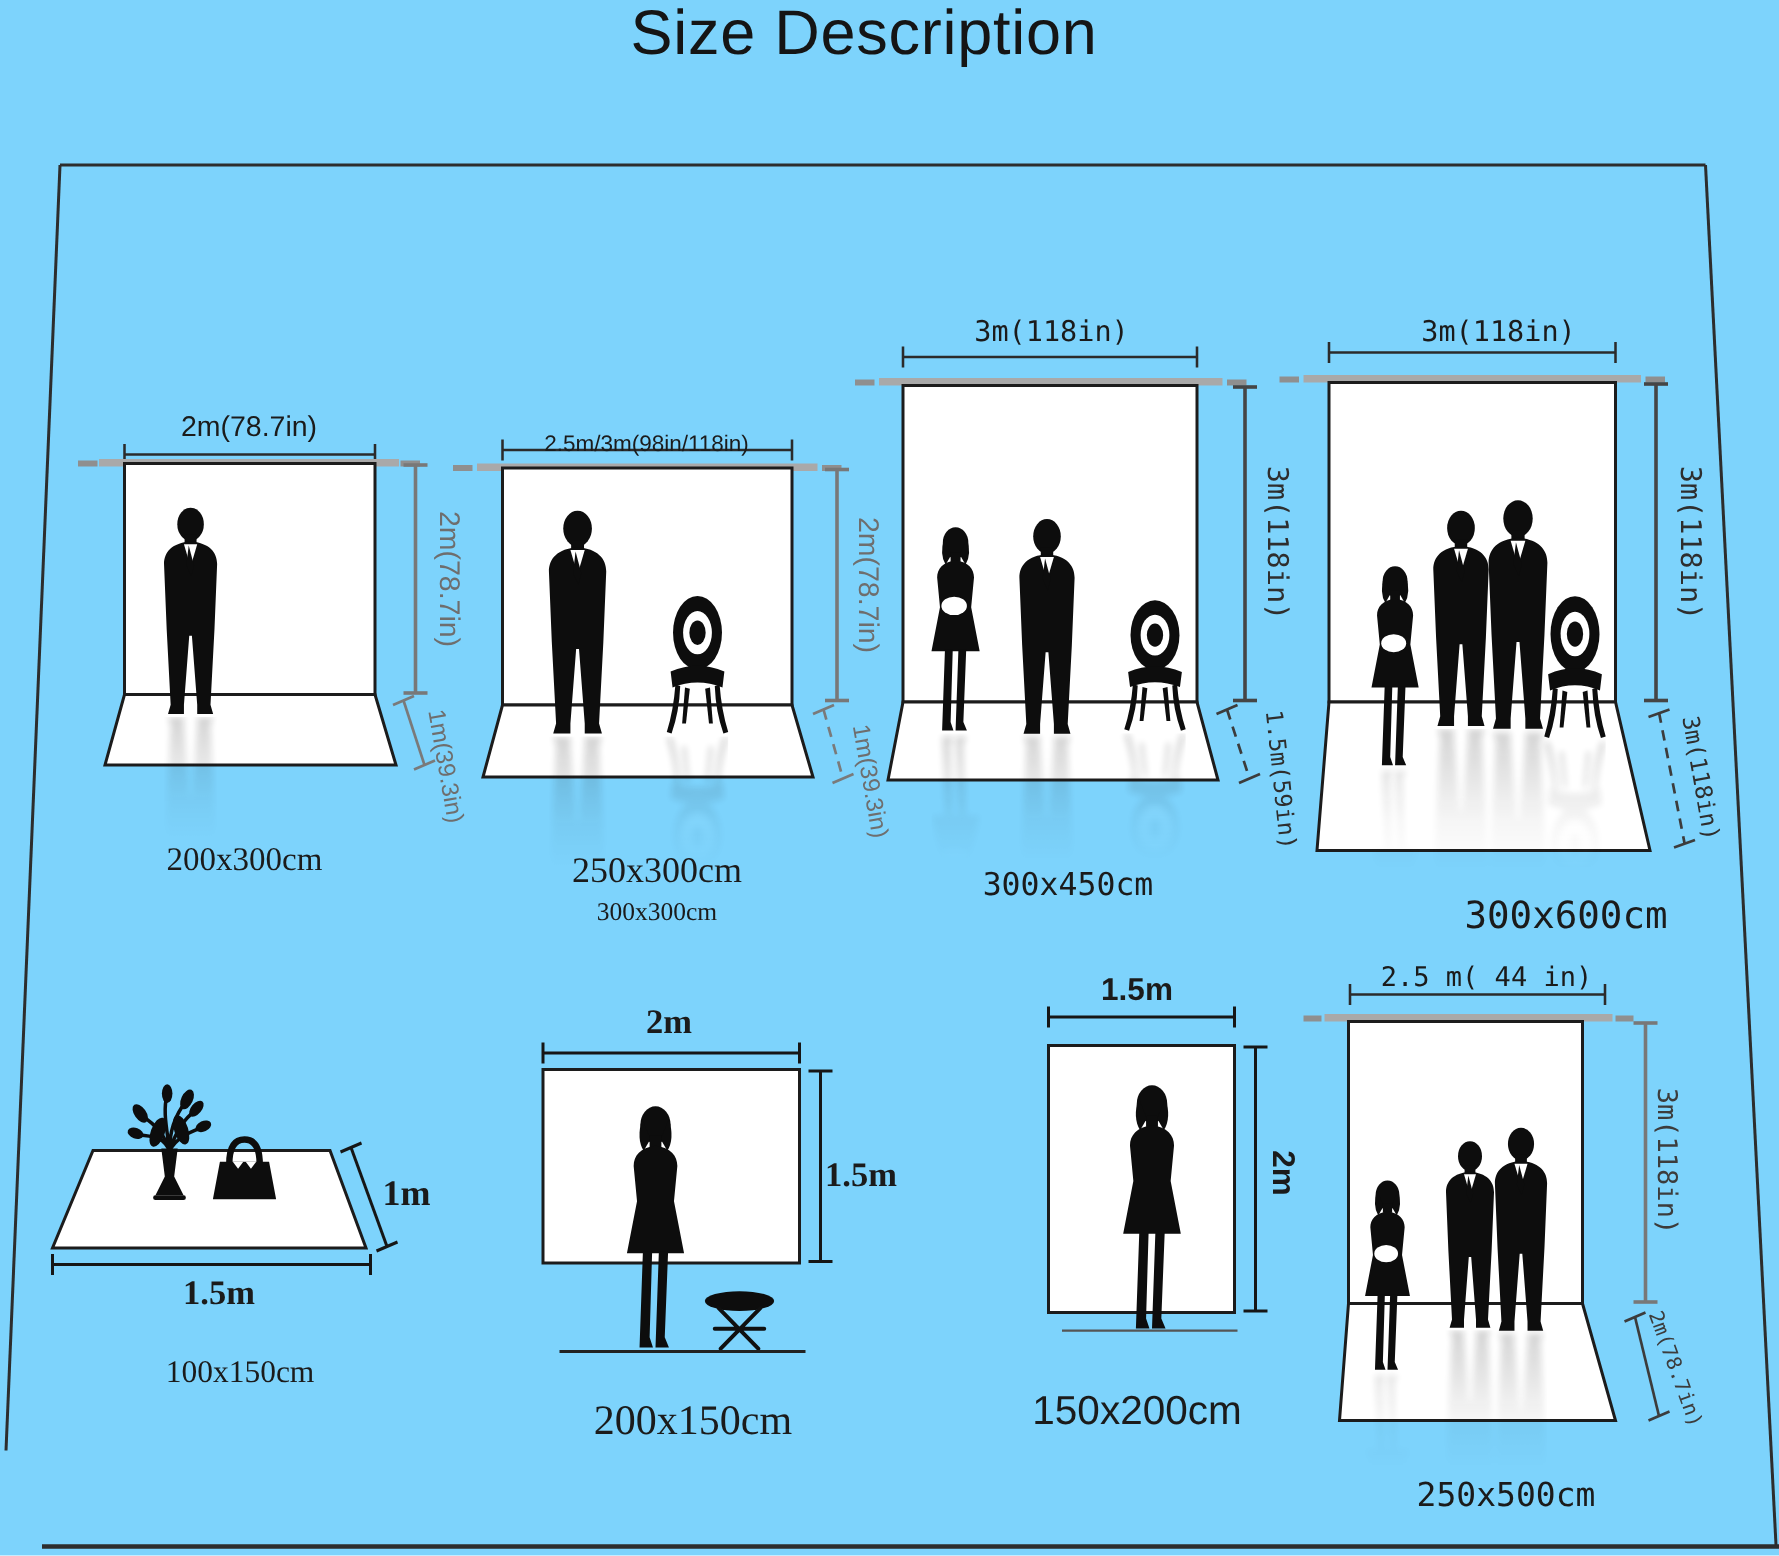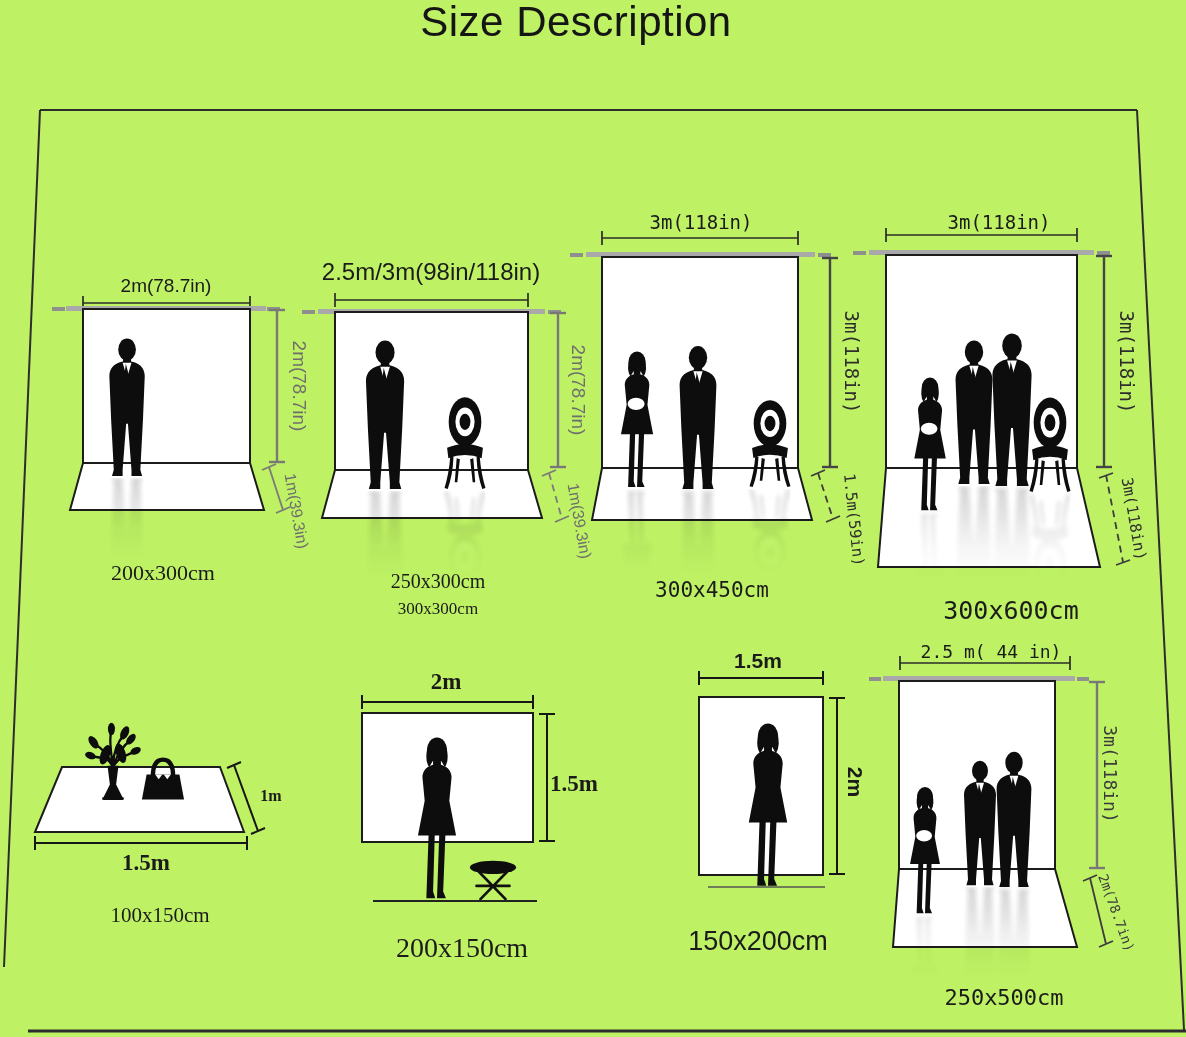--- a/index.html
+++ b/index.html
@@ -1,16 +1,16 @@
 <!DOCTYPE html>
 <html><head>
 <meta charset="utf-8">
 <style>
   html,body{margin:0;padding:0;background:#fff;}
-  .canvas{position:relative;width:1186px;height:1037px;background:#bef264;overflow:hidden;
+  .canvas{position:relative;width:1186px;height:1037px;background:#7dd3fc;overflow:hidden;
           font-family:"Liberation Sans",sans-serif;}
   .art{position:absolute;left:0;top:0;}
   .sil{fill:#0d0d0d;}
   .bd{fill:#ffffff;stroke:#1c1c1c;stroke-width:2;}
   .dl{stroke:#2b2b2b;stroke-width:1.7;}
   .dlb{stroke:#161616;stroke-width:2;}
   .vg{stroke:#787878;stroke-width:2.4;}
   .vd{stroke:#454545;stroke-width:2.4;}
   .fg{stroke:#7a7a7a;stroke-width:1.8;fill:none;}
   .fd{stroke:#3c3c3c;stroke-width:1.8;fill:none;}
@@ -322,37 +322,37 @@
   </g>
 </svg>
 
 <div class="title" style="left:576px;top:22px">Size Description</div>
 
 <div class="lbl sans" style="left:166px;top:285px;font-size:19px">2m(78.7in)</div>
 <div class="lbl sans rot90 gray" style="left:299px;top:386px;font-size:19px">2m(78.7in)</div>
 <div class="lbl sans rot80 gray" style="left:296px;top:511px;font-size:16px">1m(39.3in)</div>
 <div class="lbl serif" style="left:163px;top:573px;font-size:22px">200x300cm</div>
 
-<div class="lbl sans" style="left:431px;top:272px;font-size:24px">2.5m/3m(98in/118in)</div>
+<div class="lbl sans" style="left:431px;top:296px;font-size:15px">2.5m/3m(98in/118in)</div>
 <div class="lbl sans rot90 gray" style="left:578px;top:390px;font-size:19px">2m(78.7in)</div>
 <div class="lbl sans rot80 gray" style="left:579px;top:521px;font-size:16px">1m(39.3in)</div>
-<div class="lbl serif" style="left:438px;top:581px;font-size:20px">250x300cm</div>
+<div class="lbl serif" style="left:438px;top:581px;font-size:24px">250x300cm</div>
 <div class="lbl serif" style="left:438px;top:608px;font-size:17px">300x300cm</div>
 
 <div class="lbl mono" style="left:701px;top:222px;font-size:19px">3m(118in)</div>
 <div class="lbl mono rot90 dark" style="left:851px;top:362px;font-size:19px">3m(118in)</div>
 <div class="lbl mono rot84 dark" style="left:853px;top:520px;font-size:15.5px">1.5m(59in)</div>
 <div class="lbl mono" style="left:712px;top:590px;font-size:21px">300x450cm</div>
 
 <div class="lbl mono" style="left:999px;top:222px;font-size:19px">3m(118in)</div>
 <div class="lbl mono rot90 dark" style="left:1126px;top:362px;font-size:19px">3m(118in)</div>
 <div class="lbl mono rot80 dark" style="left:1133px;top:519px;font-size:15.5px">3m(118in)</div>
-<div class="lbl mono" style="left:1011px;top:610px;font-size:25px">300x600cm</div>
-
-<div class="lbl serif b6" style="left:271px;top:796px;font-size:16px">1m</div>
+<div class="lbl mono" style="left:1044px;top:610px;font-size:25px">300x600cm</div>
+
+<div class="lbl serif b6" style="left:271px;top:796px;font-size:24px">1m</div>
 <div class="lbl serif b6" style="left:146px;top:862px;font-size:23px">1.5m</div>
 <div class="lbl serif" style="left:160px;top:915px;font-size:21px">100x150cm</div>
 
 <div class="lbl serif b6" style="left:446px;top:681px;font-size:23px">2m</div>
 <div class="lbl serif b6" style="left:574px;top:783px;font-size:23px">1.5m</div>
 <div class="lbl serif" style="left:462px;top:948px;font-size:28px">200x150cm</div>
 
 <div class="lbl sans b6" style="left:758px;top:660px;font-size:21px">1.5m</div>
 <div class="lbl sans rot90 b6" style="left:855px;top:782px;font-size:21px">2m</div>
 <div class="lbl sans" style="left:758px;top:941px;font-size:27px">150x200cm</div>

